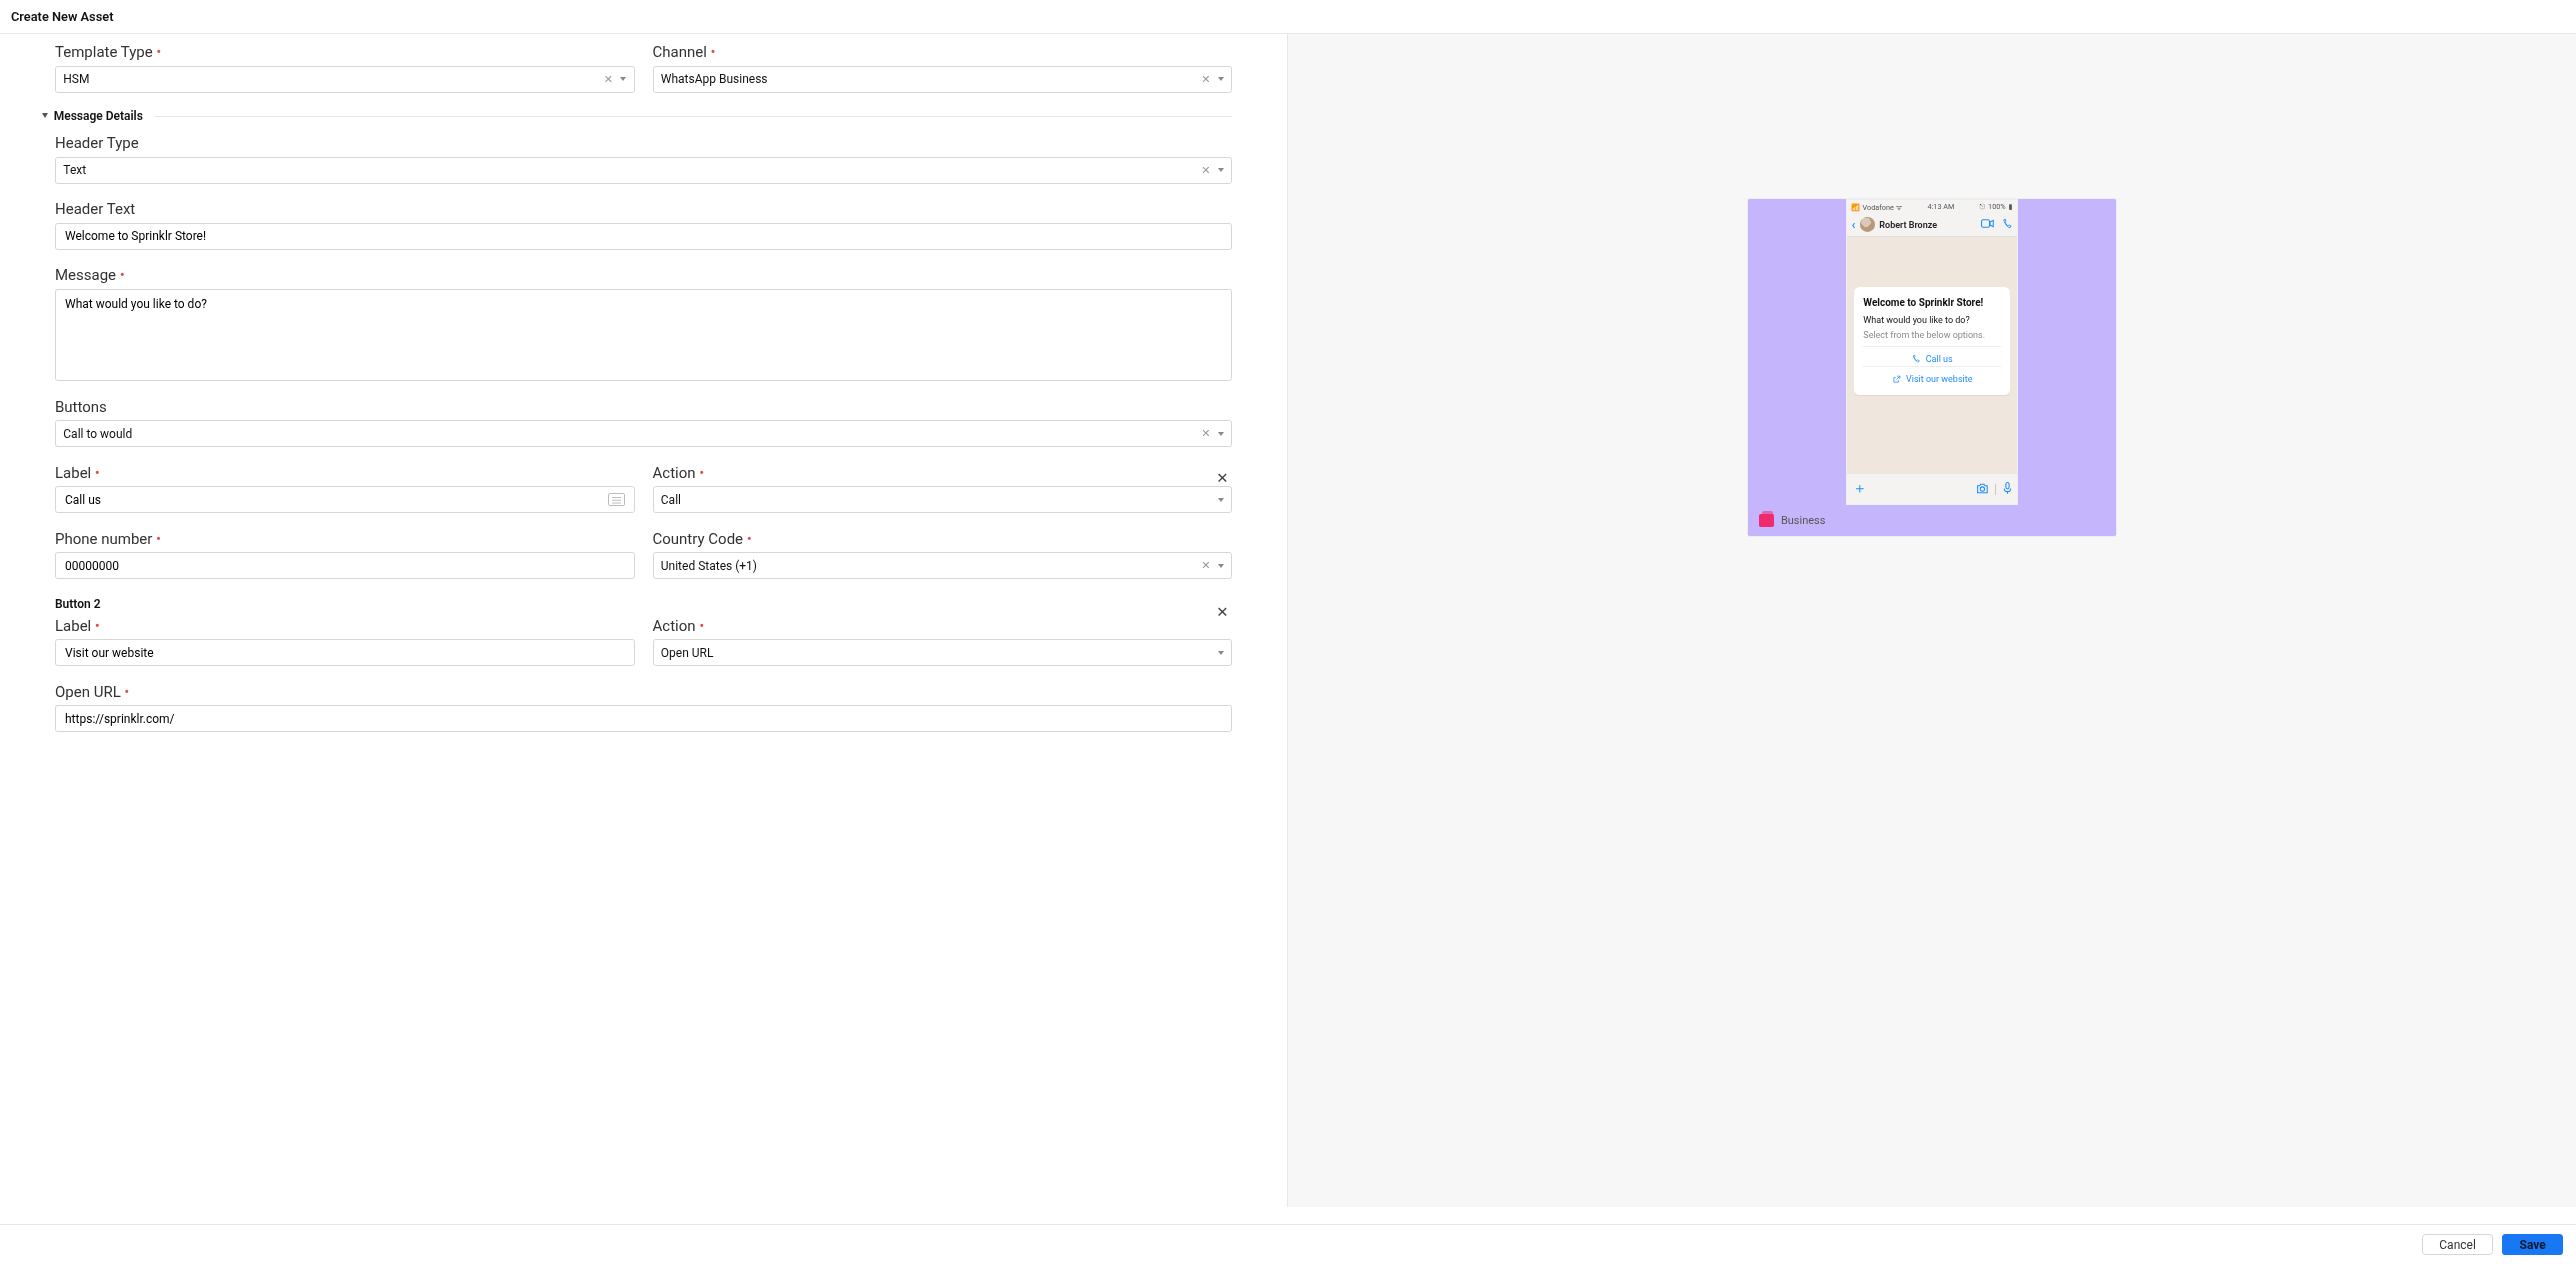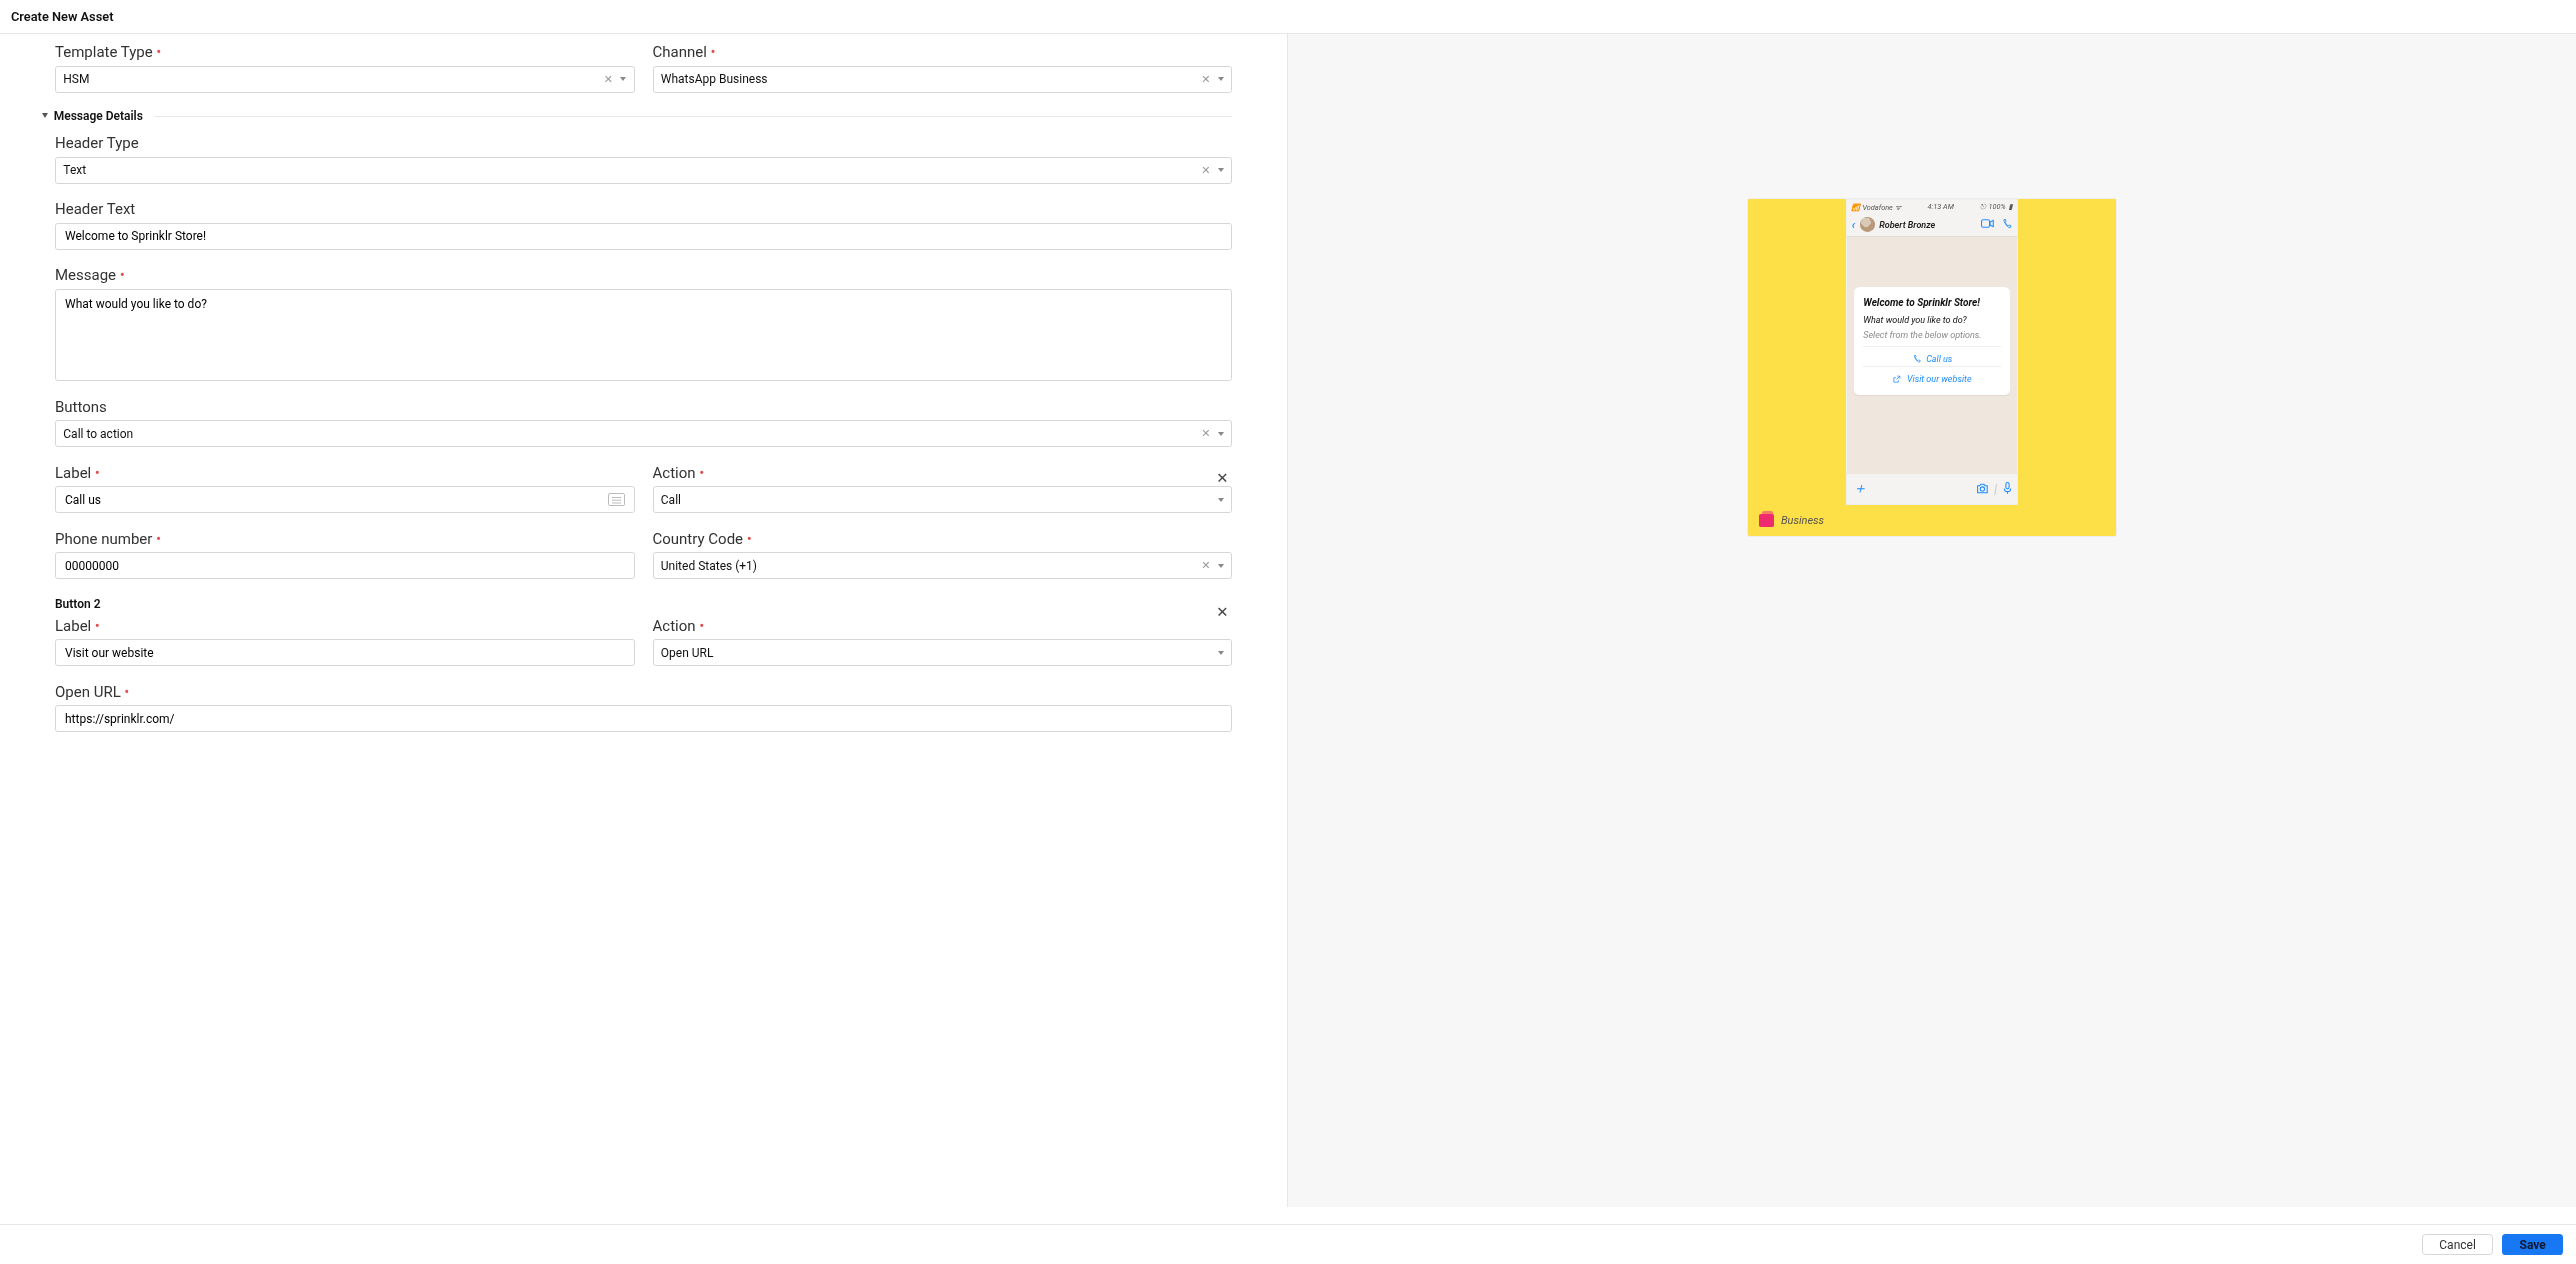--- a/index.html
+++ b/index.html
@@ -31,21 +31,21 @@
   .btn-block{position:relative;margin-bottom:18px;}
   .label-with-icon{display:flex;align-items:center;}
   .label-with-icon input{flex:1;border:none;outline:none;font-size:12px;}
   .inline-icon{width:16.4px;height:12.8px;border:0.9px solid #bbb;border-radius:1.8px;position:relative;margin-left:5.5px;}
   .inline-icon::before{content:"";position:absolute;left:2.7px;top:2.7px;right:2.7px;height:0.9px;background:#bbb;box-shadow:0 2.7px 0 #bbb,0 5.5px 0 #bbb;}
   .footer{position:fixed;bottom:0;left:0;right:0;background:#fff;border-top:0.9px solid #e7e7e7;padding:9px 12.8px;display:flex;justify-content:flex-end;gap:9px;}
   .btn{height:21px;padding:0 16.4px;border-radius:3.6px;font-size:12px;cursor:pointer;border:0.9px solid transparent;}
   .btn-secondary{background:#fff;border-color:#d6d6d6;color:#333;}
   .btn-primary{background:#1877f2;color:#0f172a;font-weight:bold;}
   
-  .phone-card{width:370px;background:#fde047;border:0.9px solid #eee;border-radius:2.7px;padding:0;display:flex;flex-direction:column;font-style:italic;}
+  .phone-card{width:370px;background:#c4b5fd;border:0.9px solid #eee;border-radius:2.7px;padding:0;display:flex;flex-direction:column;}
   .phone-screen{width:172px;margin:0 auto;background:#efe7de;border:0.9px solid #eee;display:flex;flex-direction:column;}
   .phone-status{font-size:7.3px;color:#555;display:flex;justify-content:space-between;align-items:center;padding:1.8px 4.6px;background:#f5f3f1;}
   .phone-status .right{display:flex;align-items:center;gap:2.7px;}
   .phone-head{display:flex;align-items:center;padding:3.6px 4.6px;background:#f5f3f1;border-bottom:0.9px solid #e0dcd6;gap:4.6px;}
   .phone-head .back{color:#1f8cff;font-size:12.8px;font-weight:600;}
   .phone-head .avatar{width:14.6px;height:14.6px;border-radius:50%;background:radial-gradient(circle at 40% 35%,#d9c9b8 35%,#b89a7a 36%);}
   .phone-head .name{font-size:9px;font-weight:600;color:#222;flex:1;}
   .phone-head .hicons{display:flex;gap:7.3px;color:#1f8cff;font-size:12px;}
   .phone-body{flex:1;padding:50px 7.3px 9px 7.3px;position:relative;min-height:237px;}
   .msg-card{background:#fff;border-radius:5.5px;padding:9px;box-shadow:0 0.9px 0.9px rgba(0,0,0,0.06);}
@@ -137,21 +137,21 @@
         <div class="txta">
           <textarea style="">What would you like to do?</textarea>
         </div>
       </div>
 
       <div style="margin-bottom:16.4px;">
         <div class="fld-label">
             <span>Buttons</span>
           </div>
         <div class="select">
-          <span class="val">Call to action</span>
+          <span class="val">Call to would</span>
           <span class="ico-group">
             <span class="ico-x">✕</span>
             <span class="ico-caret"></span>
           </span>
         </div>
       </div>
 
       <div class="btn-block">
         <span class="remove-x">✕</span>
         <div class="row">

